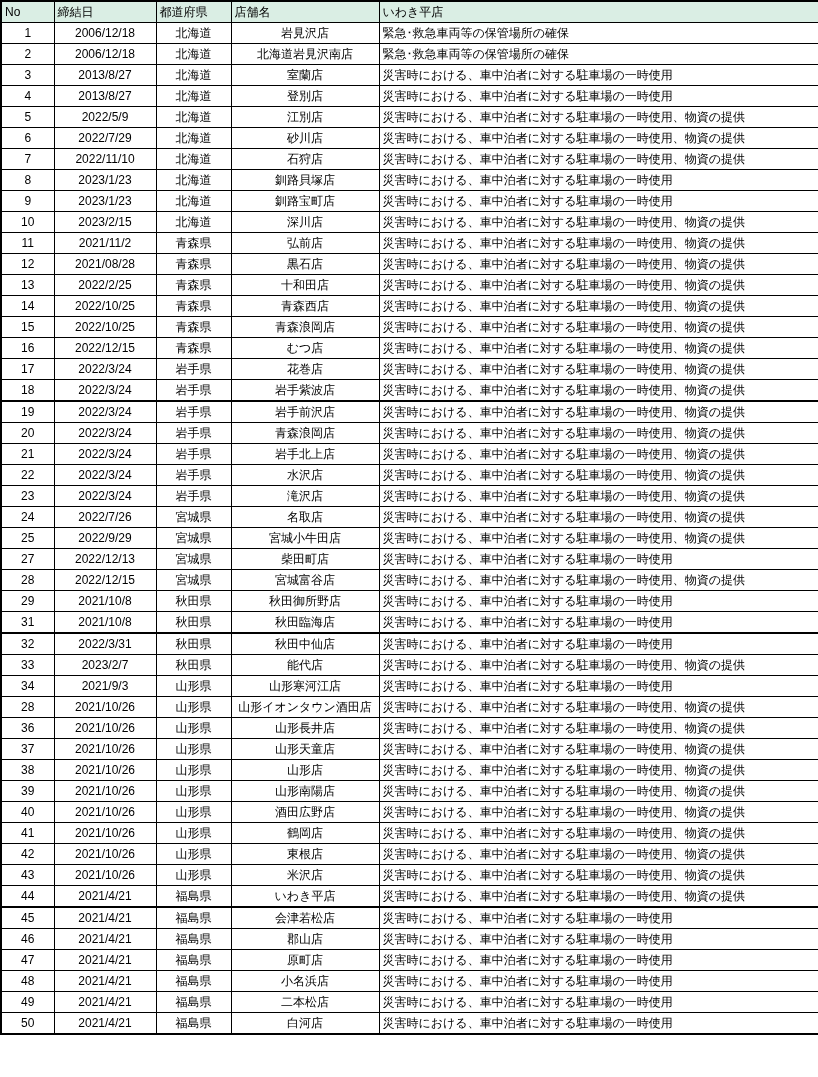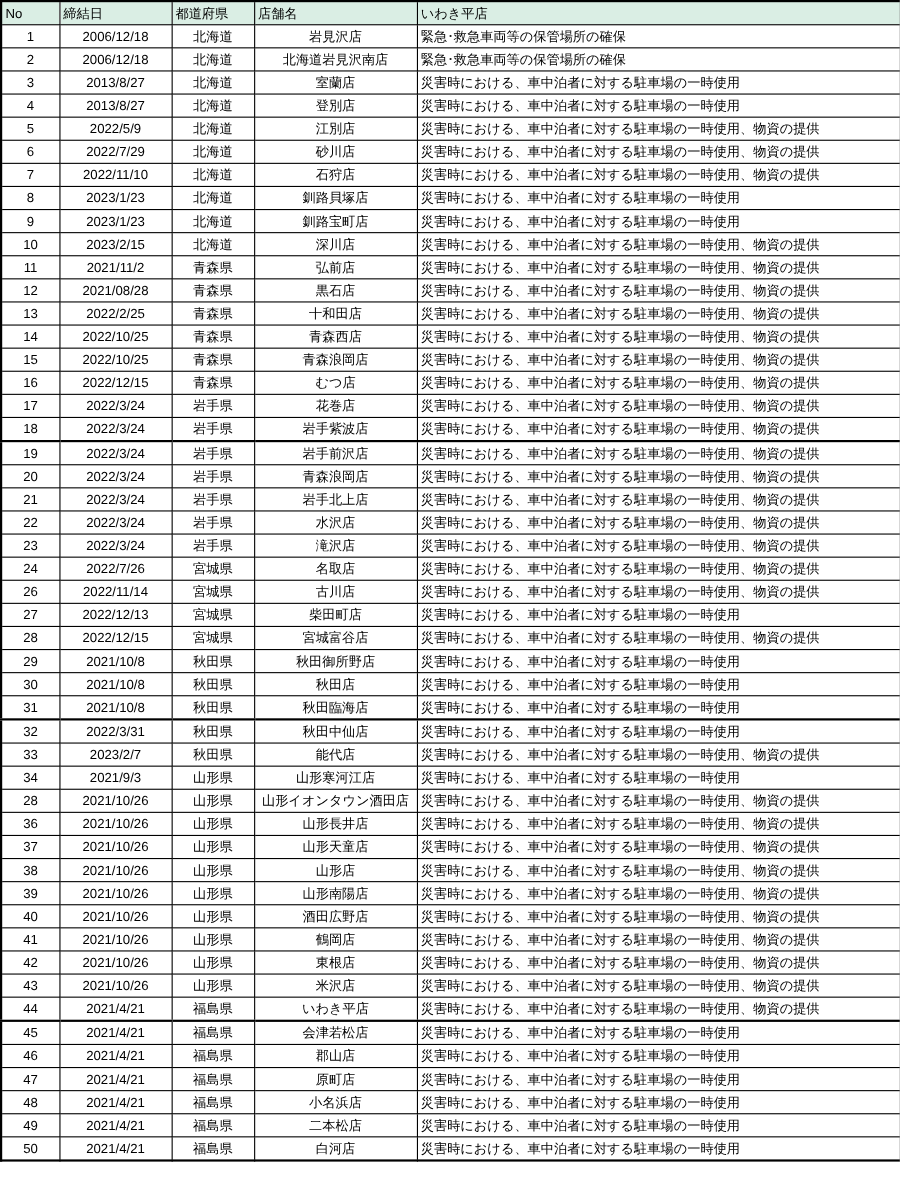--- a/index.html
+++ b/index.html
@@ -218,24 +218,24 @@
         <td class="left">災害時における、車中泊者に対する駐車場の一時使用、物資の提供</td>
       </tr>
       <tr>
         <td class="center">24</td>
         <td class="center">2022/7/26</td>
         <td class="center">宮城県</td>
         <td class="center">名取店</td>
         <td class="left">災害時における、車中泊者に対する駐車場の一時使用、物資の提供</td>
       </tr>
       <tr>
-        <td class="center">26</td>
-        <td class="center">2022/11/14</td>
+        <td class="center">25</td>
+        <td class="center">2022/9/29</td>
         <td class="center">宮城県</td>
-        <td class="center">古川店</td>
+        <td class="center">宮城小牛田店</td>
         <td class="left">災害時における、車中泊者に対する駐車場の一時使用、物資の提供</td>
       </tr>
       <tr>
         <td class="center">27</td>
         <td class="center">2022/12/13</td>
         <td class="center">宮城県</td>
         <td class="center">柴田町店</td>
         <td class="left">災害時における、車中泊者に対する駐車場の一時使用</td>
       </tr>
       <tr>
@@ -243,27 +243,20 @@
         <td class="center">2022/12/15</td>
         <td class="center">宮城県</td>
         <td class="center">宮城富谷店</td>
         <td class="left">災害時における、車中泊者に対する駐車場の一時使用、物資の提供</td>
       </tr>
       <tr>
         <td class="center">29</td>
         <td class="center">2021/10/8</td>
         <td class="center">秋田県</td>
         <td class="center">秋田御所野店</td>
-        <td class="left">災害時における、車中泊者に対する駐車場の一時使用</td>
-      </tr>
-      <tr>
-        <td class="center">30</td>
-        <td class="center">2021/10/8</td>
-        <td class="center">秋田県</td>
-        <td class="center">秋田店</td>
         <td class="left">災害時における、車中泊者に対する駐車場の一時使用</td>
       </tr>
       <tr class="thick-sep">
         <td class="center">31</td>
         <td class="center">2021/10/8</td>
         <td class="center">秋田県</td>
         <td class="center">秋田臨海店</td>
         <td class="left">災害時における、車中泊者に対する駐車場の一時使用</td>
       </tr>
       <tr>

